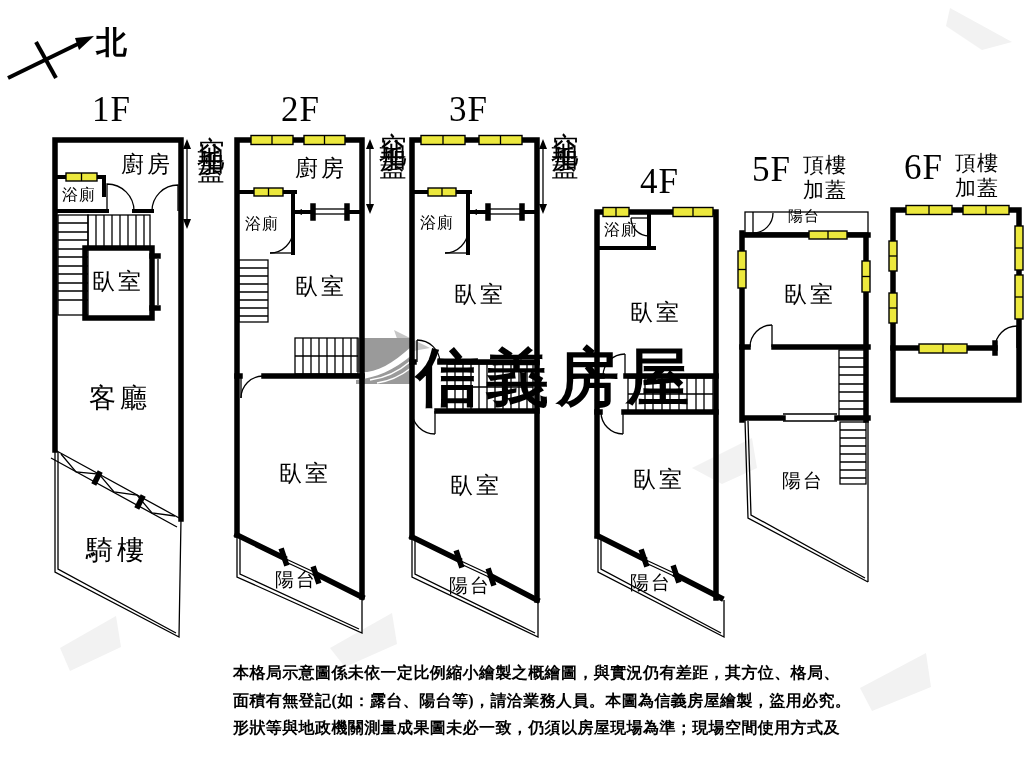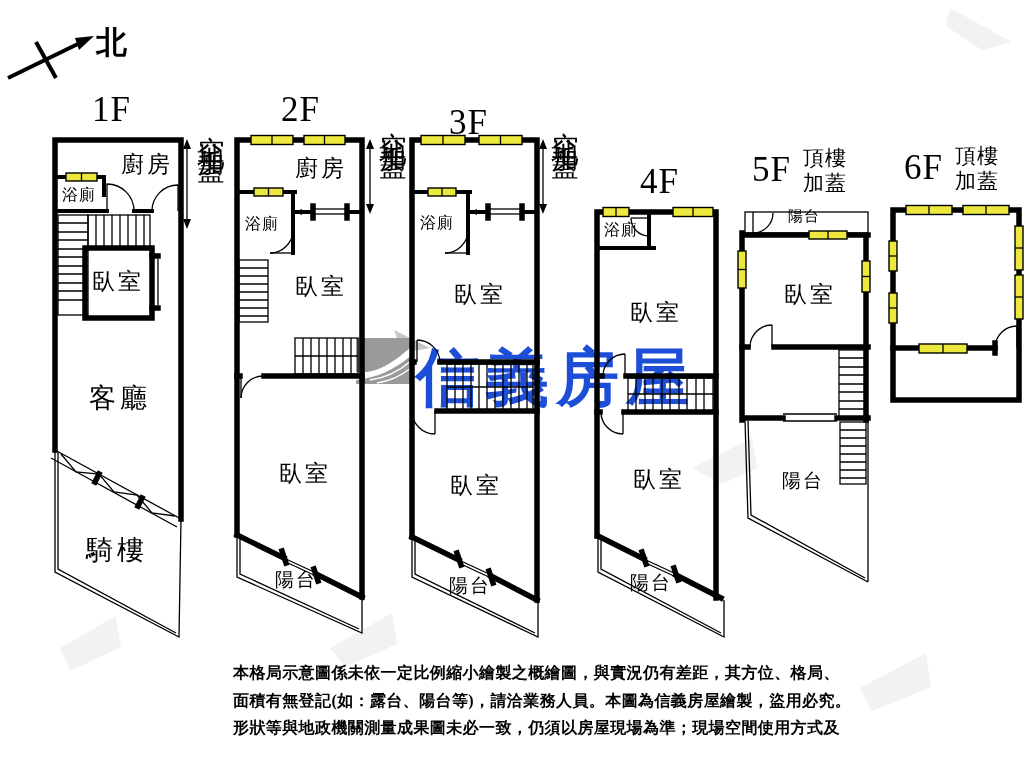--- a/index.html
+++ b/index.html
@@ -15,25 +15,25 @@
   
   .lbl{position:absolute;white-space:nowrap;color:#000;}
   .title{font-size:35px;font-weight:500;letter-spacing:1px;}
   .room{font-size:23px;letter-spacing:3px;}
   .small{font-size:16px;letter-spacing:1px;}
   .mid{font-size:27px;letter-spacing:4px;}
   .bal{font-size:19px;letter-spacing:2px;}
   .tiny{font-size:15px;letter-spacing:1px;}
   .vlabel{position:absolute;writing-mode:vertical-rl;text-orientation:upright;
           font-size:27px;letter-spacing:7px;line-height:30px;}
-  .annex{position:absolute;width:48px;font-size:21px;line-height:25px;letter-spacing:1px;white-space:normal;}
+  .annex{position:absolute;width:48px;font-size:21px;line-height:25px;letter-spacing:1px;white-space:normal;margin-top:7px;}
   
   .watermark{position:absolute;inset:0;mix-blend-mode:multiply;pointer-events:none;}
   .wm-brand{position:absolute;left:416px;top:335px;font-size:63px;font-weight:600;
-            color:#1d4ed8;letter-spacing:7px;white-space:nowrap;}
+            color:#000000;letter-spacing:7px;white-space:nowrap;}
   .wm-notice{position:absolute;left:338px;top:410px;font-size:13.5px;font-weight:600;
              color:#a3a3a3;letter-spacing:1px;white-space:nowrap;}
   .wm-logo{position:absolute;left:350px;top:328px;}
   
   .disclaimer{position:absolute;left:189px;top:659px;width:700px;font-size:16px;
               line-height:27.5px;font-weight:600;letter-spacing:0.4px;margin-left:44px;}
   .disclaimer div{white-space:nowrap;}
 </style>
 </head>
 <body>
@@ -255,21 +255,21 @@
 <div class="vlabel" style="left:196px;top:114px;">空地加蓋</div>
 
 <div class="lbl title" style="left:281px;top:90px;">2F</div>
 <div class="lbl room" style="left:295px;top:153px;">廚房</div>
 <div class="lbl small" style="left:245px;top:214px;">浴廁</div>
 <div class="lbl room" style="left:295px;top:271px;">臥室</div>
 <div class="lbl room" style="left:279px;top:458px;">臥室</div>
 <div class="lbl bal" style="left:275px;top:567px;">陽台</div>
 <div class="vlabel" style="left:378px;top:110px;">空地加蓋</div>
 
-<div class="lbl title" style="left:449px;top:103px;">3F</div>
+<div class="lbl title" style="left:449px;top:90px;">3F</div>
 <div class="lbl small" style="left:420px;top:213px;">浴廁</div>
 <div class="lbl room" style="left:454px;top:279px;">臥室</div>
 <div class="lbl room" style="left:450px;top:470px;">臥室</div>
 <div class="lbl bal" style="left:449px;top:573px;">陽台</div>
 <div class="vlabel" style="left:550px;top:110px;">空地加蓋</div>
 
 <div class="lbl title" style="left:640px;top:162px;">4F</div>
 <div class="lbl small" style="left:604px;top:220px;">浴廁</div>
 <div class="lbl room" style="left:630px;top:297px;">臥室</div>
 <div class="lbl room" style="left:633px;top:464px;">臥室</div>

